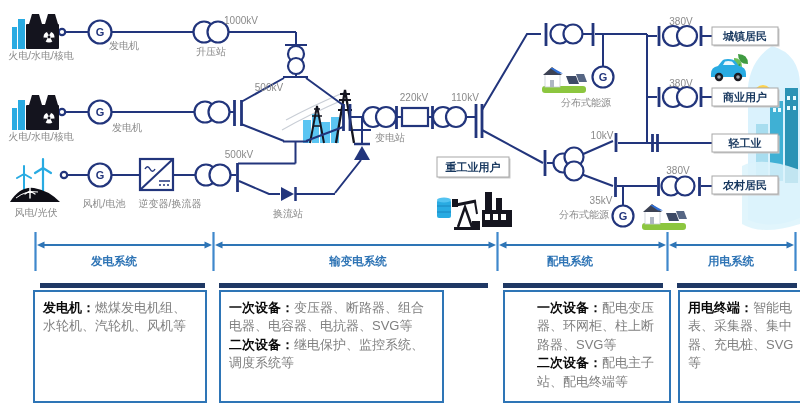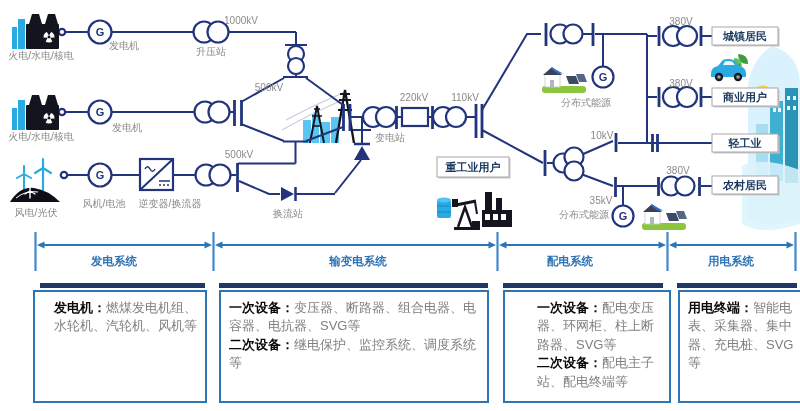--- a/index.html
+++ b/index.html
@@ -310,24 +310,24 @@
     <text class="slab" x="570" y="265" text-anchor="middle">配电系统</text>
     <text class="slab" x="731" y="265" text-anchor="middle">用电系统</text>
   </g>
 </svg>
 
 <div class="bar" style="left:40px;width:165px;"></div>
 <div class="bar" style="left:219px;width:269px;"></div>
 <div class="bar" style="left:503px;width:160px;"></div>
 <div class="bar" style="left:677px;width:120px;"></div>
 
-<div class="ibox" style="left:33px;width:174px;text-align:right;">
+<div class="ibox" style="left:33px;width:174px;">
   <span class="ipart"><b>发电机：</b><span>燃煤发电机组、水轮机、汽轮机、风机等</span></span>
 </div>
-<div class="ibox" style="left:219px;width:270px;">
+<div class="ibox" style="left:219px;width:225px;">
   <span class="ipart"><b>一次设备：</b><span>变压器、断路器、组合电器、电容器、电抗器、SVG等</span></span>
   <span class="ipart"><b>二次设备：</b><span>继电保护、监控系统、调度系统等</span></span>
 </div>
 <div class="ibox" style="left:503px;width:168px;padding-left:32px;">
   <span class="ipart"><b>一次设备：</b><span>配电变压器、环网柜、柱上断路器、SVG等</span></span>
   <span class="ipart"><b>二次设备：</b><span>配电主子站、配电终端等</span></span>
 </div>
 <div class="ibox" style="left:678px;width:133px;">
   <span class="ipart"><b>用电终端：</b><span>智能电表、采集器、集中器、充电桩、SVG等</span></span>
 </div>

